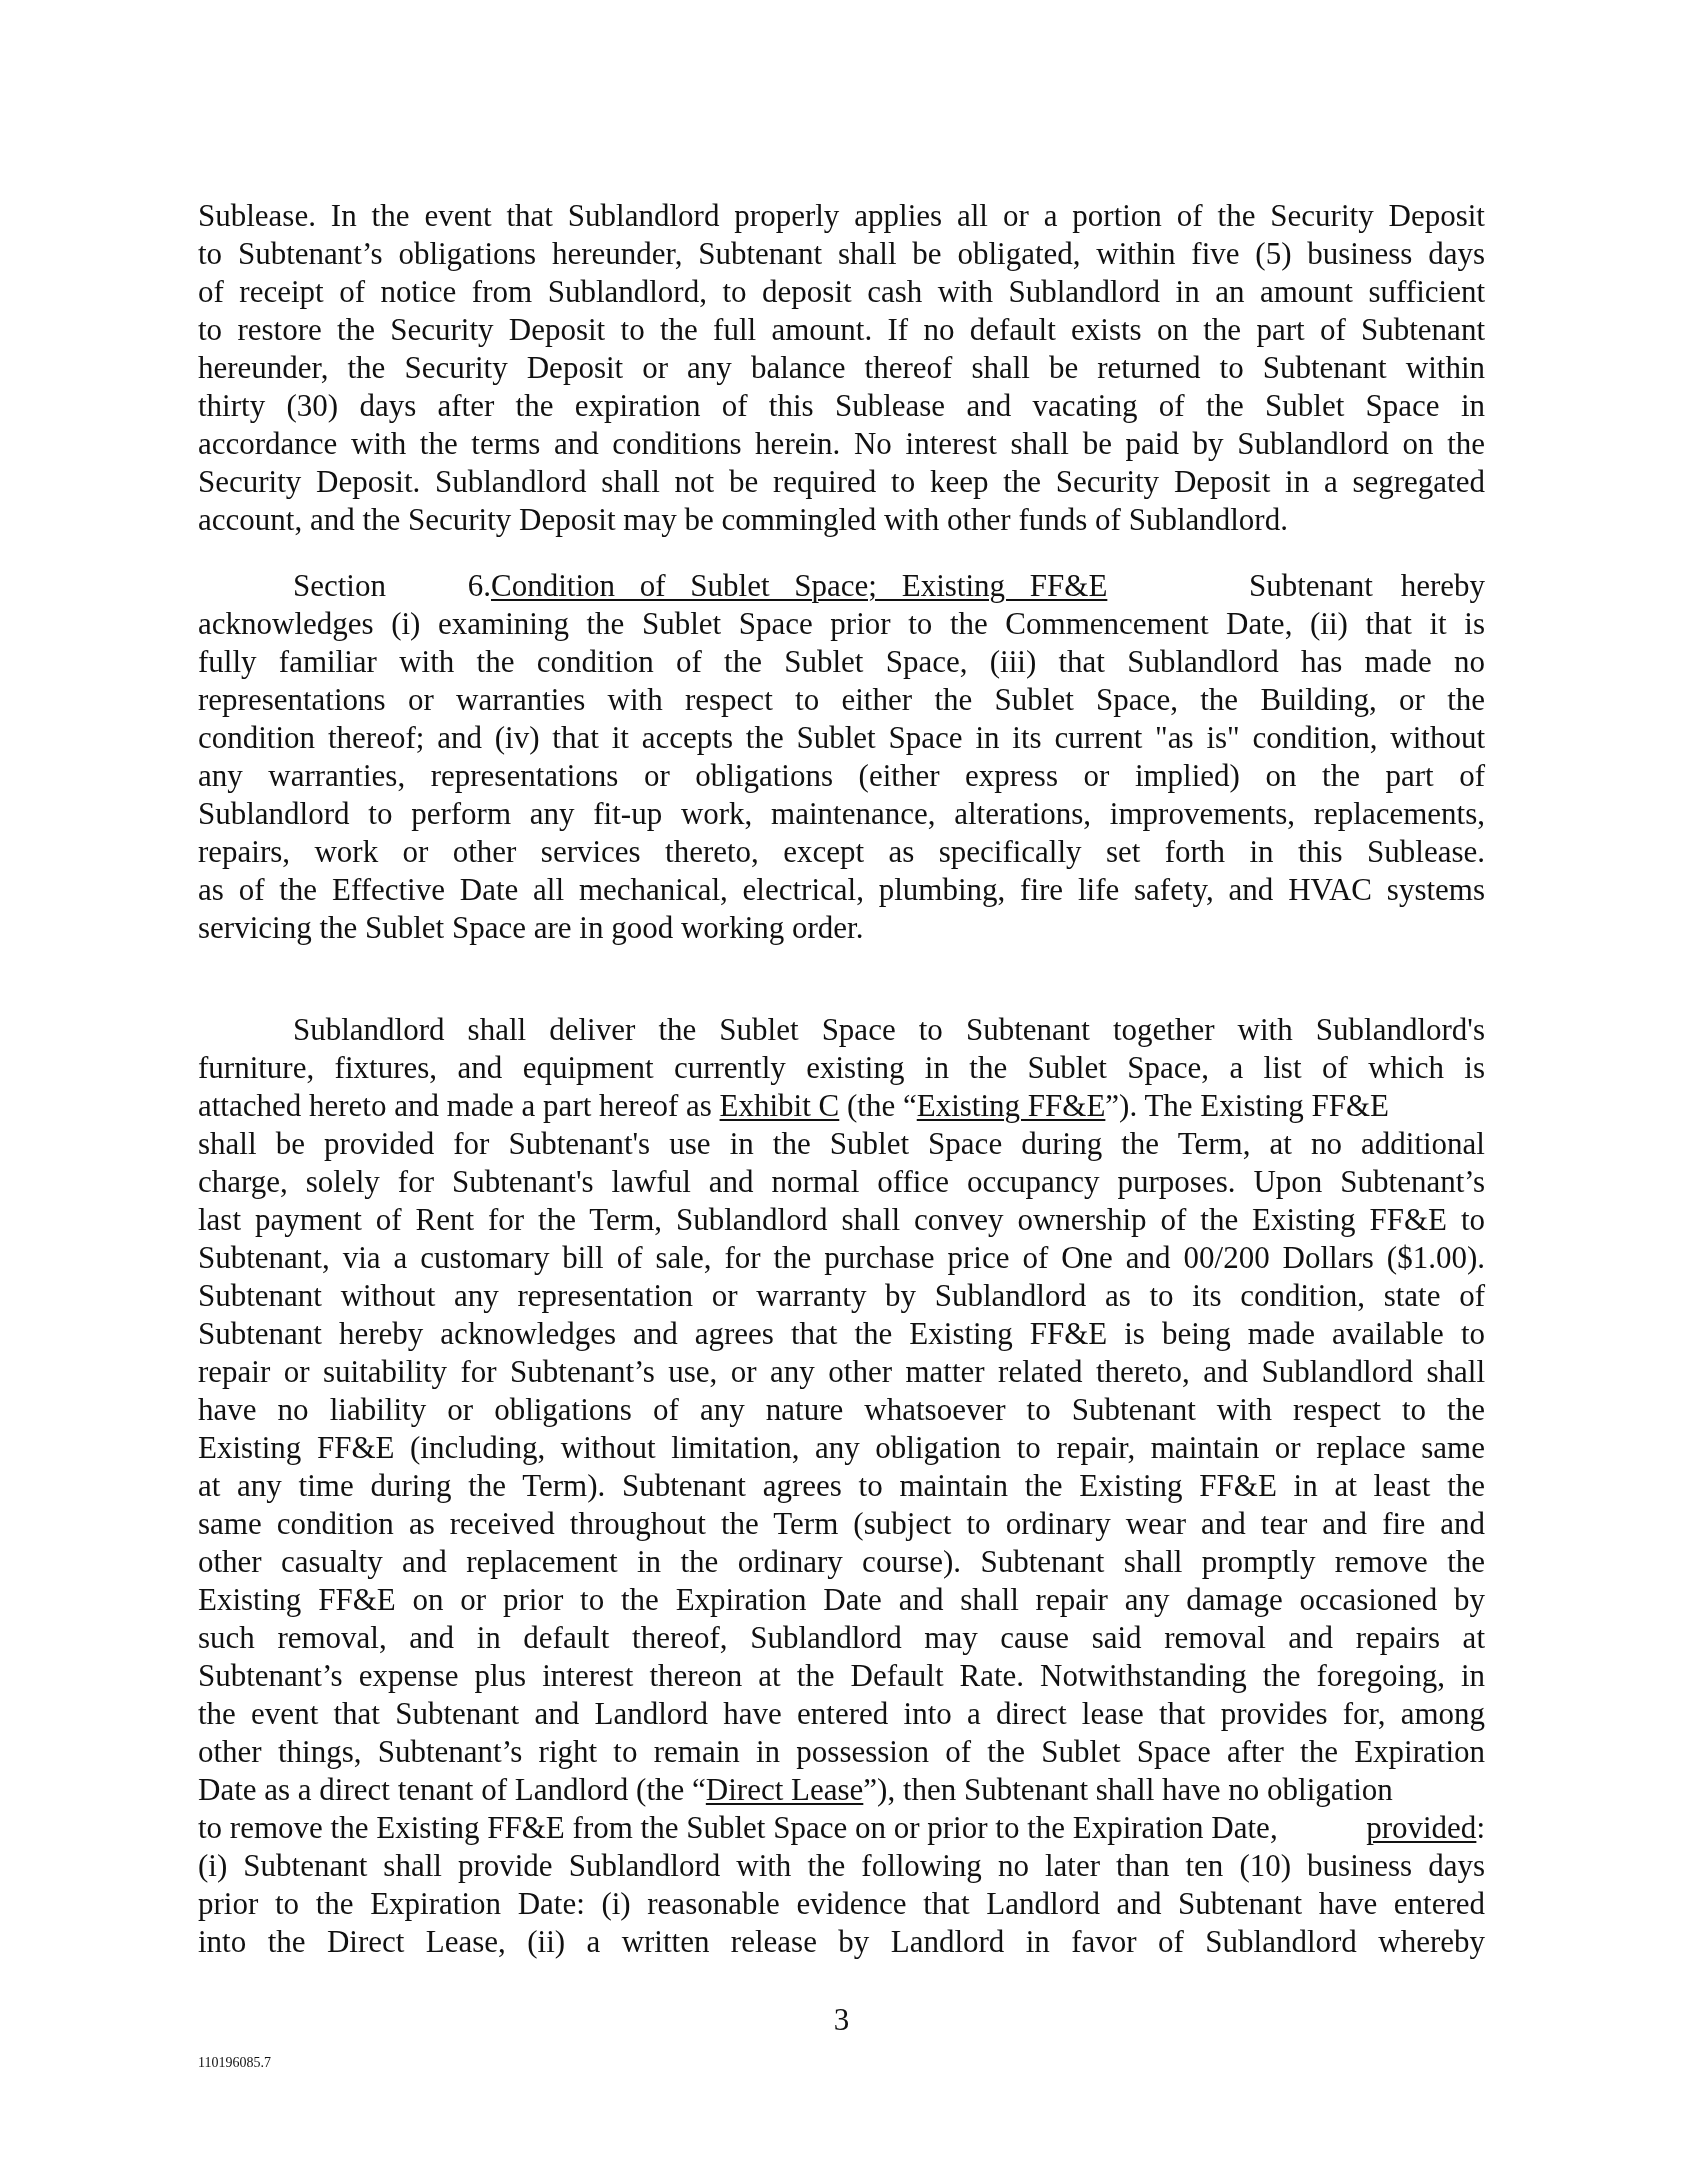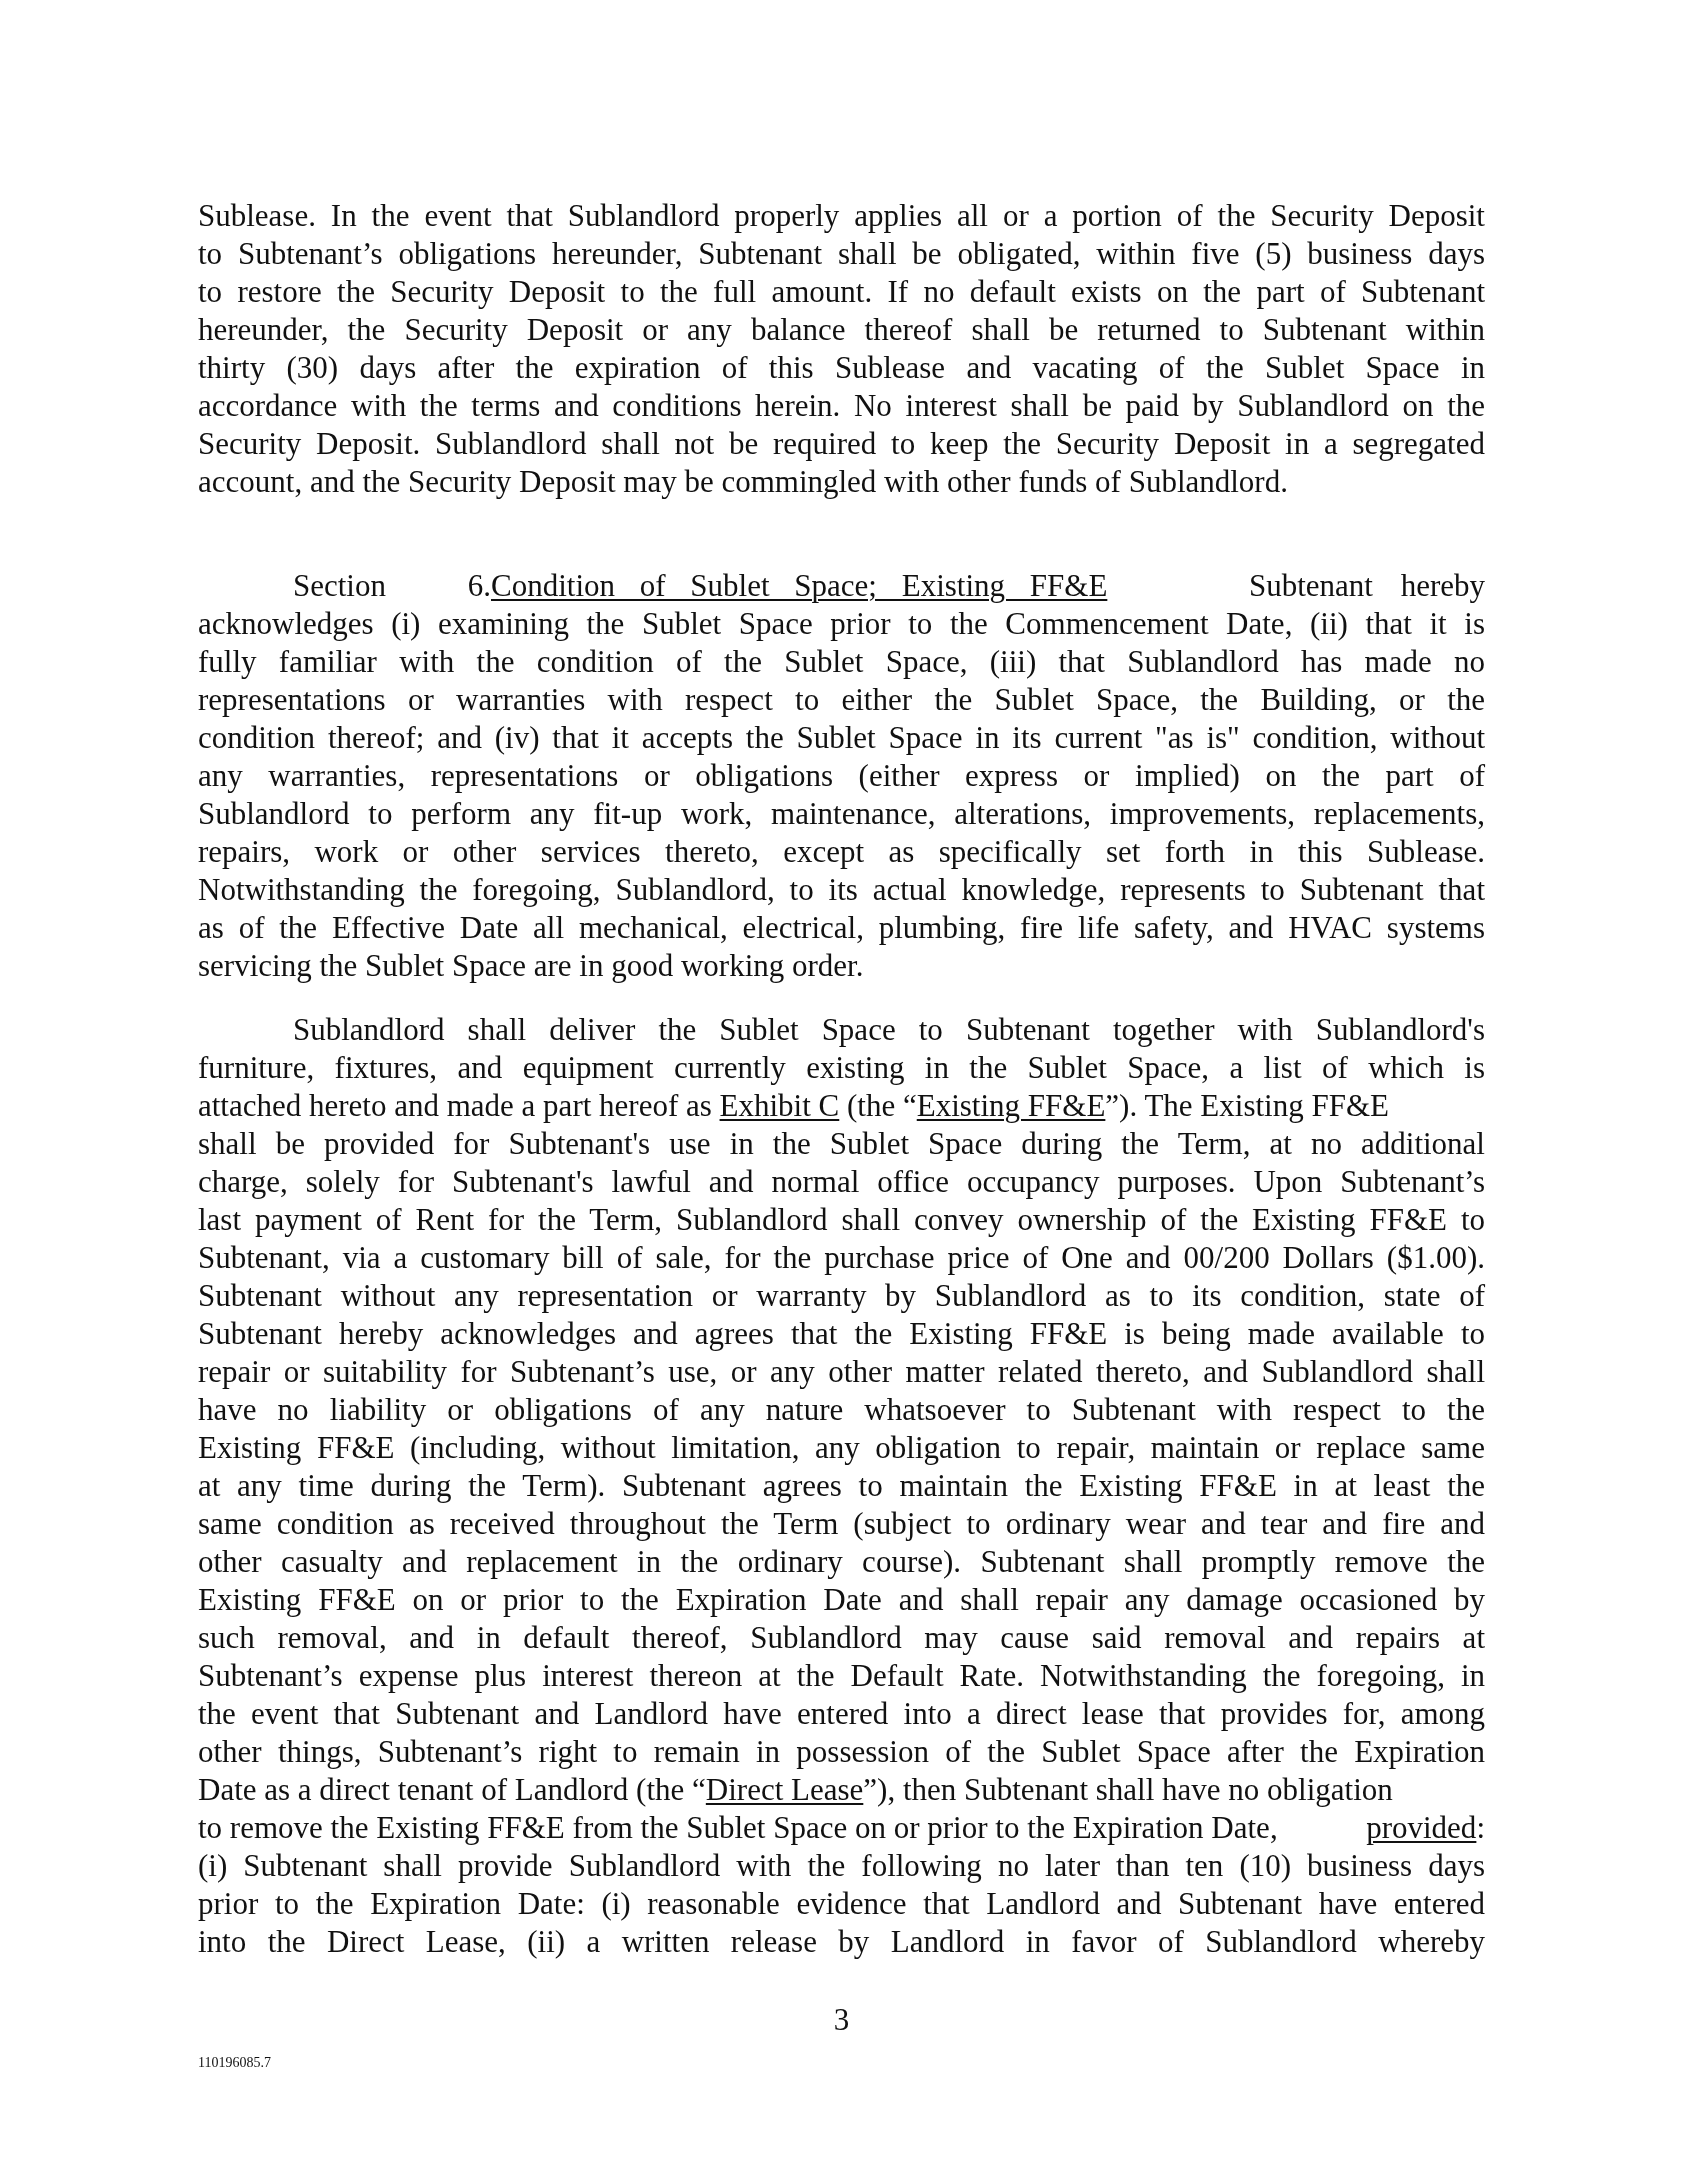--- a/index.html
+++ b/index.html
@@ -16,20 +16,21 @@
   .docid{position:absolute;left:198px;top:2055px;font-size:14px;}
 </style>
 </head>
 <body>
 
 <div class="page">
 
   <div class="para" style="top:197px;">
     <span class="ln">Sublease.  In the event that Sublandlord properly applies all or a portion of the Security Deposit</span>
     <span class="ln">to Subtenant’s obligations hereunder, Subtenant shall be obligated, within five (5) business days</span>
+    <span class="ln">of receipt of notice from Sublandlord, to deposit cash with Sublandlord in an amount sufficient</span>
     <span class="ln">to restore the Security Deposit to the full amount. If no default exists on the part of Subtenant</span>
     <span class="ln">hereunder, the Security Deposit or any balance thereof shall be returned to Subtenant within</span>
     <span class="ln">thirty (30) days after the expiration of this Sublease and vacating of the Sublet Space in</span>
     <span class="ln">accordance with the terms and conditions herein. No interest shall be paid by Sublandlord on the</span>
     <span class="ln">Security Deposit. Sublandlord shall not be required to keep the Security Deposit in a segregated</span>
     <span class="ln last">account, and the Security Deposit may be commingled with other funds of Sublandlord.</span>
   </div>
 
   <div class="para" style="top:567px;">
     <span class="ln ind" style="text-align-last:justify;display:flex;justify-content:space-between;">
@@ -39,21 +40,20 @@
       </span>
       <span style="word-spacing:20px;margin-left:24px;">Subtenant hereby</span>
     </span>
     <span class="ln">acknowledges (i) examining the Sublet Space prior to the Commencement Date, (ii) that it is</span>
     <span class="ln">fully familiar with the condition of the Sublet Space, (iii) that Sublandlord has made no</span>
     <span class="ln">representations or warranties with respect to either the Sublet Space, the Building, or the</span>
     <span class="ln">condition thereof; and (iv) that it accepts the Sublet Space in its current "as is" condition, without</span>
     <span class="ln">any warranties, representations or obligations (either express or implied) on the part of</span>
     <span class="ln">Sublandlord to perform any fit-up work, maintenance, alterations, improvements, replacements,</span>
     <span class="ln">repairs, work or other services thereto, except as specifically set forth in this Sublease.</span>
-    <span class="ln">Notwithstanding the foregoing, Sublandlord, to its actual knowledge, represents to Subtenant that</span>
     <span class="ln">as of the Effective Date all mechanical, electrical, plumbing, fire life safety, and HVAC systems</span>
     <span class="ln last">servicing the Sublet Space are in good working order.</span>
   </div>
 
   <div class="para" style="top:1011px;">
     <span class="ln ind">Sublandlord shall deliver the Sublet Space to Subtenant together with Sublandlord's</span>
     <span class="ln">furniture, fixtures, and equipment currently existing in the Sublet Space, a list of which is</span>
     <span class="ln last" style="word-spacing:0px;">
       <span>attached hereto and made a part hereof as </span><span class="u">Exhibit C</span><span> (the “</span><span class="u">Existing FF&amp;E</span><span>”).  The Existing FF&amp;E</span>
     </span>

